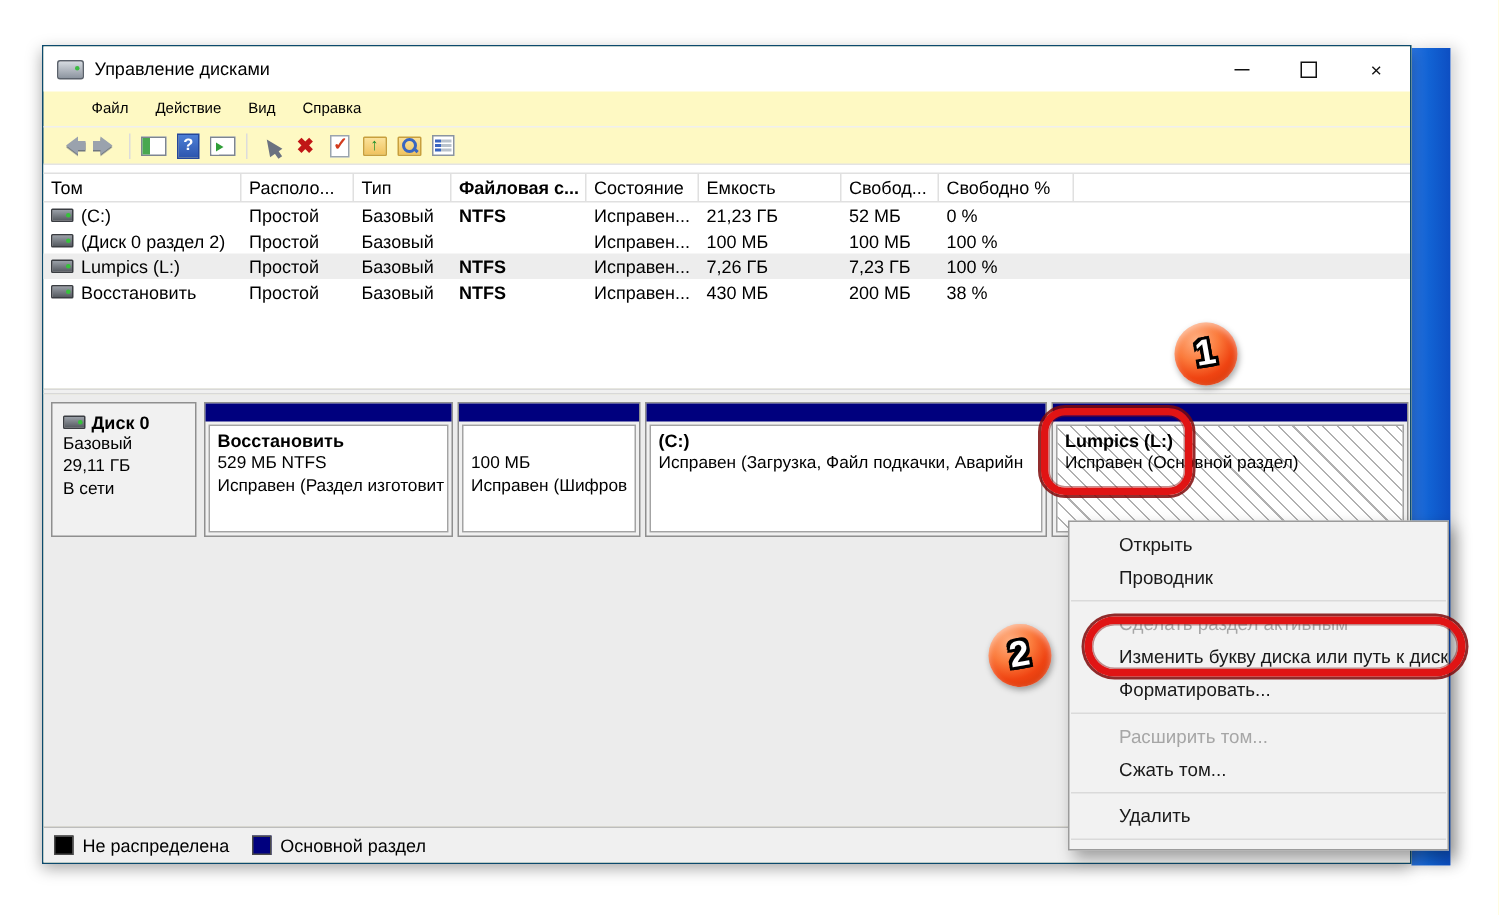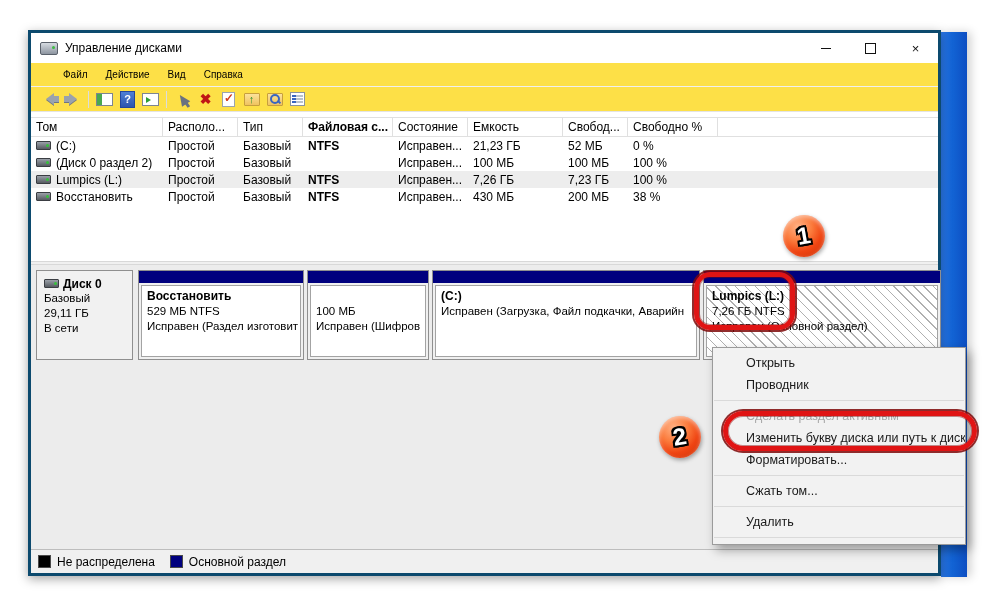--- a/index.html
+++ b/index.html
@@ -5,22 +5,22 @@
   html,body{margin:0;padding:0;}
   body{width:999px;height:610px;background:#ffffff;font-family:"Liberation Sans",sans-serif;position:relative;overflow:hidden;-webkit-font-smoothing:antialiased;}
   .page{position:absolute;inset:0;}
 
   
   .desktop-strip{position:absolute;left:941px;top:32px;width:26px;height:545px;
     background:linear-gradient(to right,#2b78e9 0%,#1263d4 45%,#0d4ec2 100%);
     box-shadow:4px 0 10px rgba(0,0,0,.18);}
 
   
-  .window{position:absolute;left:28px;top:30px;width:913px;height:546px;background:#fde047;
-    border:3px solid #0c4a6e;box-shadow:0 3px 10px rgba(0,0,0,.35);box-sizing:border-box;z-index:10;}
+  .window{position:absolute;left:28px;top:30px;width:913px;height:546px;background:#fef9c3;
+    border:1px solid #0c4a6e;box-shadow:0 3px 10px rgba(0,0,0,.35);box-sizing:border-box;z-index:10;}
 
   .titlebar{position:absolute;left:0;top:0;right:0;height:30px;background:#ffffff;display:flex;align-items:center;}
   .title-icon{width:16px;height:11px;margin:0 7px 0 9px;background:linear-gradient(#d6dbe1,#8d95a0);border:1px solid #5a616b;border-radius:2px;position:relative;}
   .title-icon::after{content:"";position:absolute;right:2px;top:3px;width:3px;height:3px;border-radius:50%;background:#3dbb43;}
   .title-text{font-size:12px;color:#000;}
   .caption{position:absolute;right:0;top:0;height:30px;display:flex;}
   .cap-btn{width:45px;height:30px;display:flex;align-items:center;justify-content:center;font-size:13px;color:#111;}
   .min-glyph{width:10px;height:1px;background:#111;}
   .max-glyph{width:9px;height:9px;border:1px solid #111;}
 
@@ -285,21 +285,20 @@
         <div class="part-body">
           <div class="pname">(C:)</div>
           <div class="pline">Исправен (Загрузка, Файл подкачки, Аварийн</div>
         </div>
       </div>
 
       <div class="part" style="left:672px;width:238px;">
         <div class="part-top"></div>
         <div class="part-body hatched">
           <div class="pname">Lumpics  (L:)</div>
-          <div class="pline">7,26 ГБ NTFS</div>
           <div class="pline">Исправен (Основной раздел)</div>
         </div>
       </div>
     </div>
 
     <div class="legend">
       <span class="lg-swatch" style="background-color: rgb(0, 0, 0);"></span>
       <span>Не распределена</span>
       <span class="lg-gap"></span>
       <span class="lg-swatch" style="background-color: rgb(0, 0, 126);"></span>
@@ -308,20 +307,21 @@
   </div>
 
   <div class="ctx">
     <div class="ci">Открыть</div>
     <div class="ci">Проводник</div>
     <div class="csep"></div>
     <div class="ci disabled">Сделать раздел активным</div>
     <div class="ci">Изменить букву диска или путь к диску...</div>
     <div class="ci">Форматировать...</div>
     <div class="csep"></div>
+    <div class="ci disabled">Расширить том...</div>
     <div class="ci">Сжать том...</div>
     <div class="csep"></div>
     <div class="ci">Удалить</div>
     <div class="csep"></div>
   </div>
 
   <div class="ring ring1"></div>
   <div class="ring ring2"></div>
   <div class="callout callout1">
       <span>1</span>

